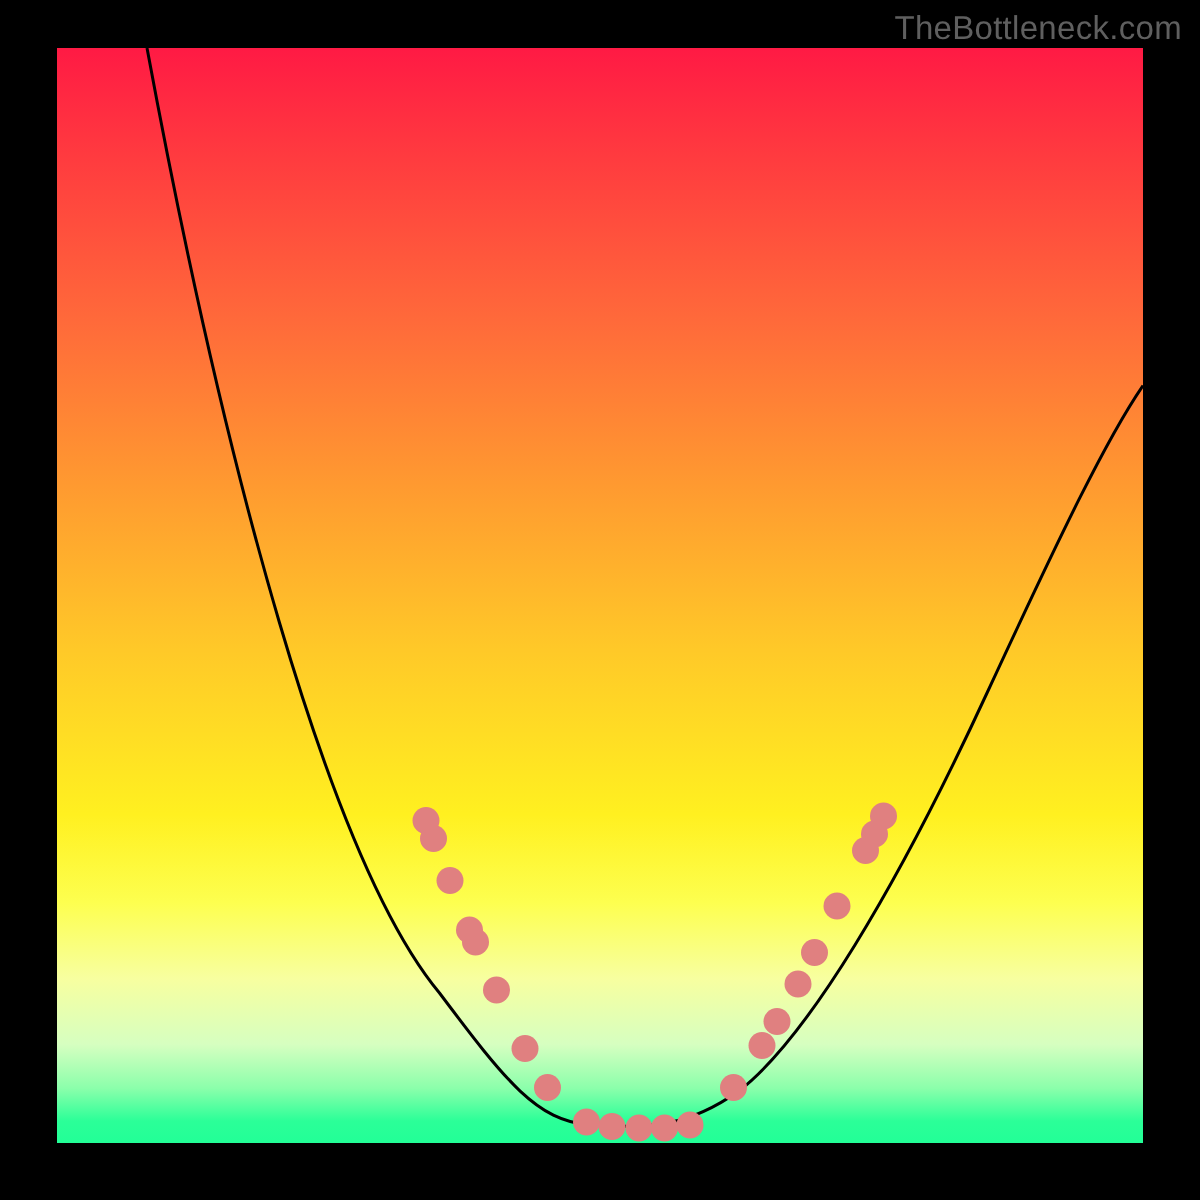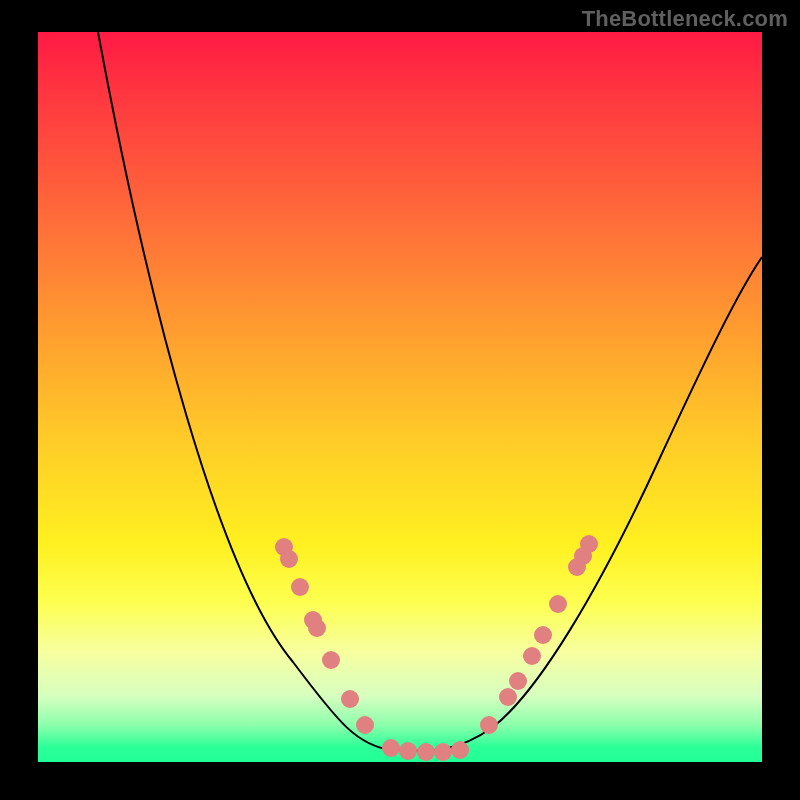--- a/index.html
+++ b/index.html
@@ -32,21 +32,21 @@
       #22ff97 100%
     );
   }
   .watermark {
     position: absolute;
     top: 6px;
     right: 12px;
     color: #5f5f5f;
     font-size: 22px;
     letter-spacing: 0.2px;
-    font-weight: 700;
+    font-weight: 400;
     user-select: none;
     text-align: right;
   }
   svg.plot {
     position: absolute;
     left: 0;
     top: 0;
     width: 724px;
     height: 730px;
   }

